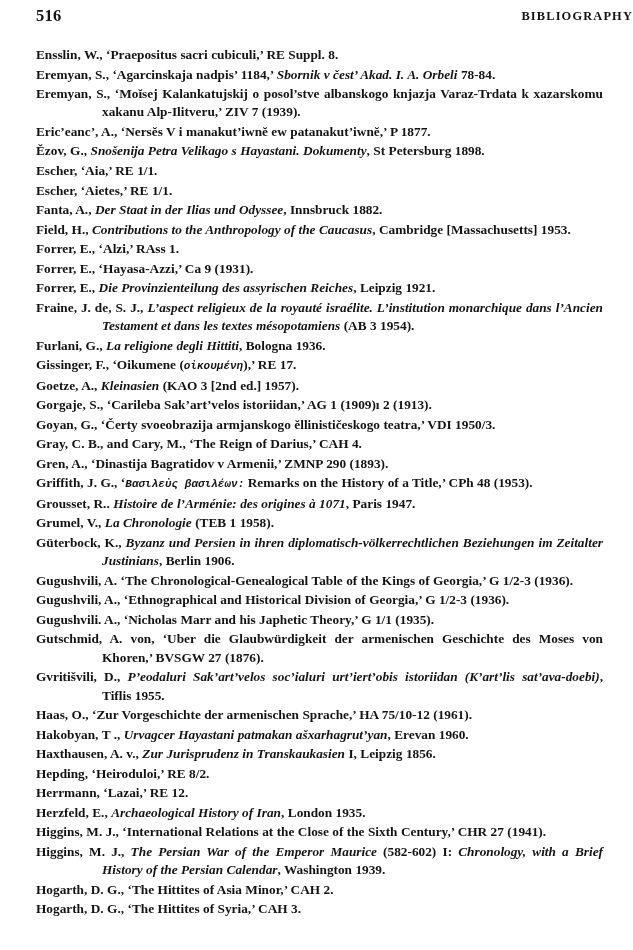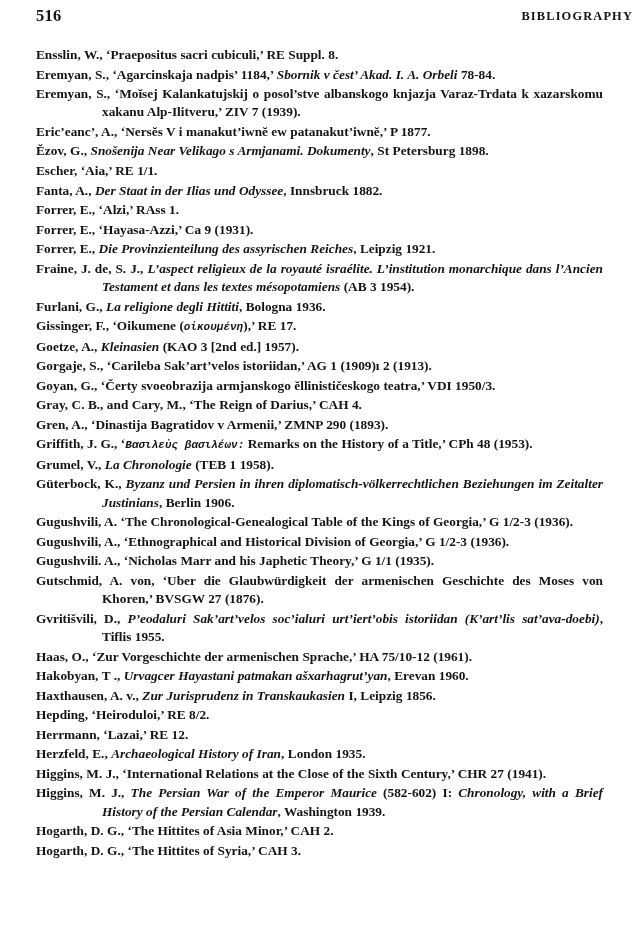--- a/index.html
+++ b/index.html
@@ -79,35 +79,38 @@
   <div class="running-head">
     <div class="folio">516</div>
     <div class="head-title">BIBLIOGRAPHY</div>
   </div>
 
   <div class="entries">
       <p class="entry">Ensslin, W., ‘Praepositus sacri cubiculi,’ RE Suppl. 8.</p>
       <p class="entry">Eremyan, S., ‘Agarcinskaja nadpis’ 1184,’ <i>Sbornik v čest’ Akad. I. A. Orbeli</i> 78-84.</p>
       <p class="entry">Eremyan, S., ‘Moĭsej Kalankatujskij o posol’stve albanskogo knjazja Varaz-Trdata k xazarskomu xakanu Alp-Ilitveru,’ ZIV 7 (1939).</p>
       <p class="entry">Ericʼeancʼ, A., ‘Nersĕs V i manakutʼiwnĕ ew patanakutʼiwnĕ,’ P 1877.</p>
-      <p class="entry">Ĕzov, G., <i>Snošenija Near Velikago s Armjanami. Dokumenty</i>, St Petersburg 1898.</p>
+      <p class="entry">Ĕzov, G., <i>Snošenija Petra Velikago s Hayastani. Dokumenty</i>, St Petersburg 1898.</p>
       <p class="entry">Escher, ‘Aia,’ RE 1/1.</p>
+      <p class="entry">Escher, ‘Aietes,’ RE 1/1.</p>
       <p class="entry">Fanta, A., <i>Der Staat in der Ilias und Odyssee</i>, Innsbruck 1882.</p>
+      <p class="entry">Field, H., <i>Contributions to the Anthropology of the Caucasus</i>, Cambridge [Massachusetts] 1953.</p>
       <p class="entry">Forrer, E., ‘Alzi,’ RAss 1.</p>
       <p class="entry">Forrer, E., ‘Hayasa-Azzi,’ Ca 9 (1931).</p>
       <p class="entry">Forrer, E., <i>Die Provinzienteilung des assyrischen Reiches</i>, Leipzig 1921.</p>
       <p class="entry">Fraine, J. de, S. J., <i>L’aspect religieux de la royauté israélite. L’institution monarchique dans l’Ancien Testament et dans les textes mésopotamiens</i> (AB 3 1954).</p>
       <p class="entry">Furlani, G., <i>La religione degli Hittiti</i>, Bologna 1936.</p>
       <p class="entry">Gissinger, F., ‘Oikumene (<span class="gk">οἰκουμένη</span>),’ RE 17.</p>
       <p class="entry">Goetze, A., <i>Kleinasien</i> (KAO 3 [2nd ed.] 1957).</p>
       <p class="entry">Gorgaje, S., ‘Carileba Sakʼartʼvelos istoriidan,’ AG 1 (1909)ı 2 (1913).</p>
       <p class="entry">Goyan, G., ‘Čerty svoeobrazija armjanskogo ĕllinističeskogo teatra,’ VDI 1950/3.</p>
       <p class="entry">Gray, C. B., and Cary, M., ‘The Reign of Darius,’ CAH 4.</p>
       <p class="entry">Gren, A., ‘Dinastija Bagratidov v Armenii,’ ZMNP 290 (1893).</p>
       <p class="entry">Griffith, J. G., ‘<span class="gk">Βασιλεὺς βασιλέων:</span> Remarks on the History of a Title,’ CPh 48 (1953).</p>
+      <p class="entry">Grousset, R.. <i>Histoire de l’Arménie: des origines à 1071</i>, Paris 1947.</p>
       <p class="entry">Grumel, V., <i>La Chronologie</i> (TEB 1 1958).</p>
       <p class="entry">Güterbock, K., <i>Byzanz und Persien in ihren diplomatisch-völkerrechtlichen Beziehungen im Zeitalter Justinians</i>, Berlin 1906.</p>
       <p class="entry">Gugushvili, A. ‘The Chronological-Genealogical Table of the Kings of Georgia,’ G 1/2-3 (1936).</p>
       <p class="entry">Gugushvili, A., ‘Ethnographical and Historical Division of Georgia,’ G 1/2-3 (1936).</p>
       <p class="entry">Gugushvili. A., ‘Nicholas Marr and his Japhetic Theory,’ G 1/1 (1935).</p>
       <p class="entry">Gutschmid, A. von, ‘Uber die Glaubwürdigkeit der armenischen Geschichte des Moses von Khoren,’ BVSGW 27 (1876).</p>
       <p class="entry">Gvritišvili, D., <i>Pʼeodaluri Sakʼartʼvelos socʼialuri urtʼiertʼobis istoriidan (Kʼartʼlis satʼava-doebi)</i>, Tiflis 1955.</p>
       <p class="entry">Haas, O., ‘Zur Vorgeschichte der armenischen Sprache,’ HA 75/10-12 (1961).</p>
       <p class="entry">Hakobyan, T ., <i>Urvagcer Hayastani patmakan ašxarhagrutʼyan</i>, Erevan 1960.</p>
       <p class="entry">Haxthausen, A. v., <i>Zur Jurisprudenz in Transkaukasien</i> I, Leipzig 1856.</p>

